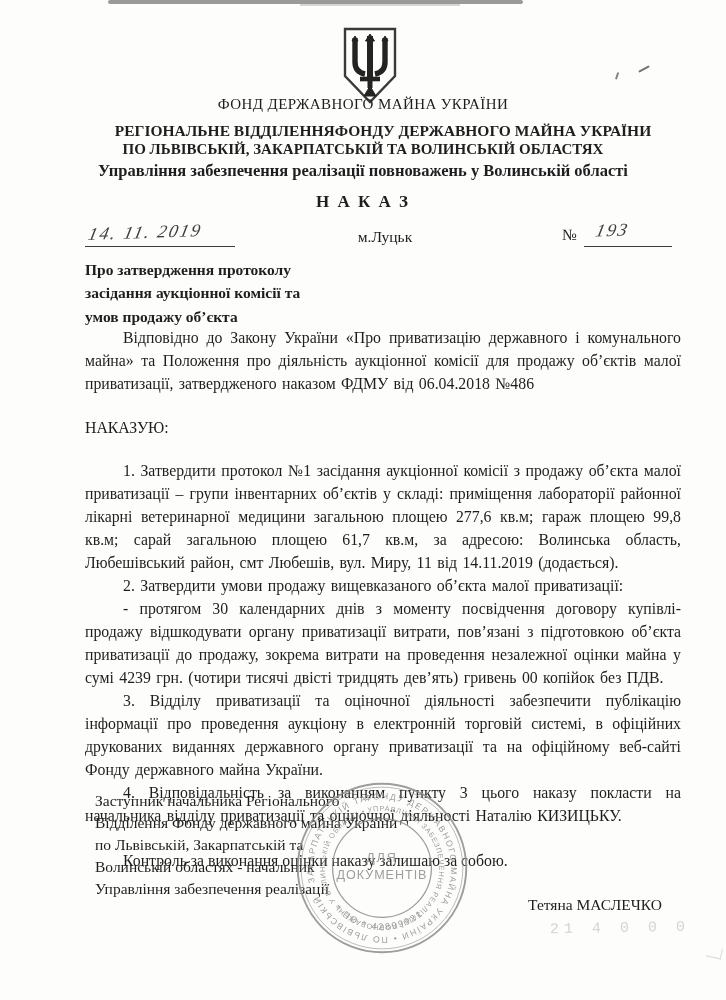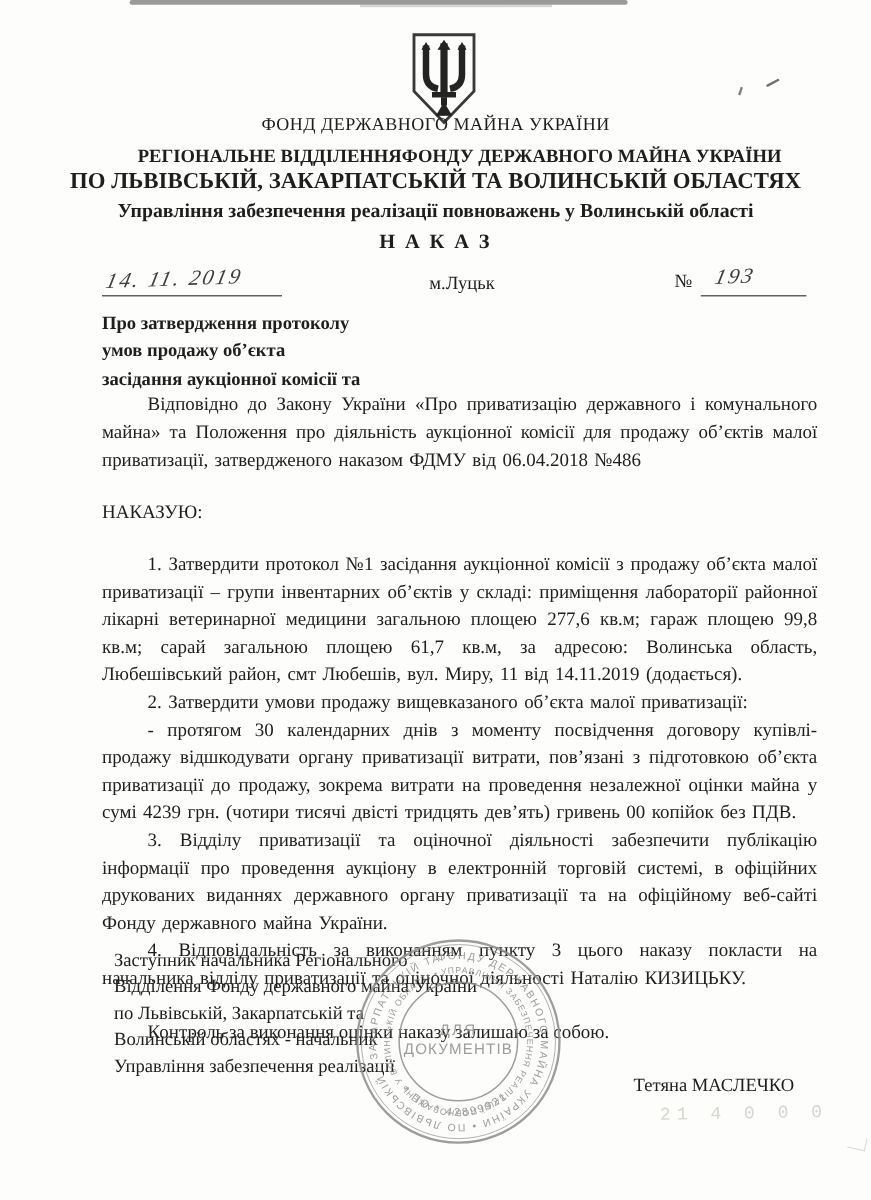--- a/index.html
+++ b/index.html
@@ -20,21 +20,21 @@
   .faint-digits{position:absolute;left:550px;top:920px;font-family:"Liberation Mono","DejaVu Sans Mono",monospace;font-size:15px;letter-spacing:5px;color:rgba(165,156,143,.42);transform:rotate(-1deg);}
   .corner-smudge{position:absolute;right:4px;bottom:42px;width:14px;height:10px;border-bottom:1px solid rgba(150,145,135,.35);border-right:1px solid rgba(150,145,135,.3);transform:rotate(12deg);}
 
   
   .emblem{position:absolute;left:338px;top:26px;width:64px;height:80px;}
 
   
   .org-header{position:absolute;left:0;top:95px;width:726px;text-align:center;line-height:1.25;}
   .org-top{font-size:15px;letter-spacing:.4px;margin-bottom:7px;}
   .org-bold1{font-weight:bold;font-size:15.5px;padding-left:40px;}
-  .org-bold2{font-weight:bold;font-size:19px;}
+  .org-bold2{font-weight:bold;font-size:15px;}
   .org-bold3{font-weight:bold;font-size:16.5px;margin-top:2px;}
 
   .order-title{position:absolute;left:0;top:192px;width:726px;text-align:center;font-weight:bold;font-size:17px;letter-spacing:2px;}
 
   
   .meta-row{position:absolute;left:85px;top:220px;width:596px;height:34px;}
   .date-box{position:absolute;left:0;top:0;width:150px;border-bottom:1.6px solid #3c3c3a;height:26px;}
   .hand{font-style:italic;color:#3e3e3c;transform:skewX(-14deg) rotate(-2deg);display:inline-block;font-size:18px;letter-spacing:2px;}
   .date-box .hand{position:absolute;left:4px;top:2px;}
   .place{position:absolute;left:230px;top:8px;width:140px;text-align:center;font-size:15.5px;}
@@ -104,22 +104,22 @@
     <div class="num-box">
       <span class="num-label">№</span>
       <span class="num-line">
         <span class="hand">193</span>
       </span>
     </div>
   </div>
 
   <div class="subject">
     <div>Про затвердження протоколу</div>
+    <div>засідання аукціонної комісії та</div>
     <div>умов продажу об’єкта</div>
-    <div>засідання аукціонної комісії та</div>
   </div>
 
   <div class="doc-body">
     <p class="just indent">Відповідно до Закону України «Про приватизацію державного і комунального майна» та Положення про діяльність аукціонної комісії для продажу об’єктів малої приватизації, затвердженого наказом ФДМУ від 06.04.2018 №486</p>
     <p class="command">НАКАЗУЮ:</p>
     <p class="just indent">1. Затвердити протокол №1 засідання аукціонної комісії з продажу об’єкта малої приватизації – групи інвентарних об’єктів у складі: приміщення лабораторії районної лікарні ветеринарної медицини загальною площею 277,6 кв.м; гараж площею 99,8 кв.м; сарай  загальною площею 61,7 кв.м, за адресою: Волинська область, Любешівський район, смт Любешів, вул. Миру, 11  від 14.11.2019 (додається).</p>
     <p class="just indent">2. Затвердити умови продажу вищевказаного об’єкта малої приватизації:</p>
     <p class="just indent">- протягом 30 календарних днів з моменту посвідчення договору купівлі-продажу відшкодувати органу приватизації витрати, пов’язані з підготовкою об’єкта приватизації до продажу, зокрема витрати на проведення незалежної оцінки майна у сумі 4239 грн. (чотири тисячі двісті тридцять дев’ять) гривень 00 копійок без ПДВ.</p>
     <p class="just indent">3. Відділу приватизації та оціночної діяльності забезпечити публікацію інформації про проведення аукціону в електронній торговій системі, в офіційних друкованих виданнях державного органу приватизації та на офіційному веб-сайті Фонду державного майна України.</p>
     <p class="just indent">4. Відповідальність за виконанням пункту 3 цього наказу покласти на начальника відділу приватизації та оціночної діяльності Наталію КИЗИЦЬКУ.</p>

